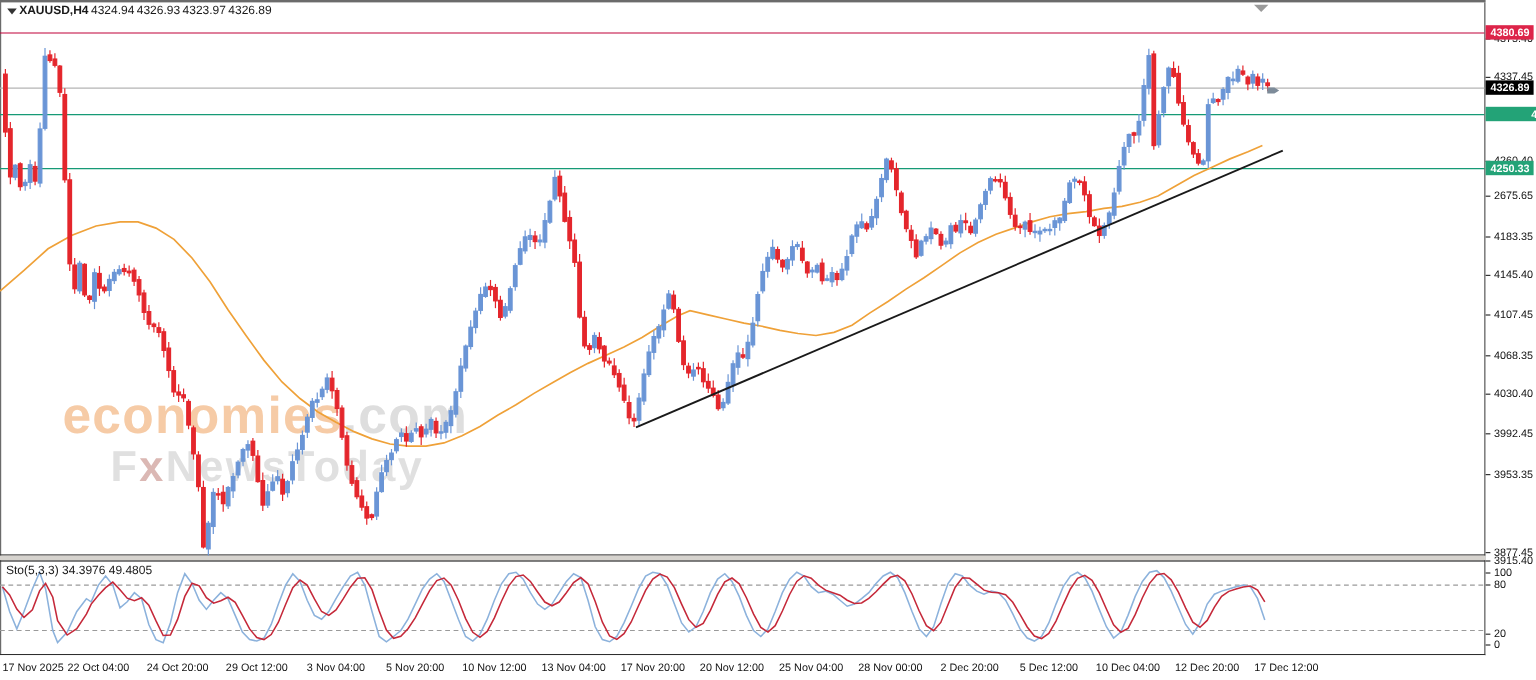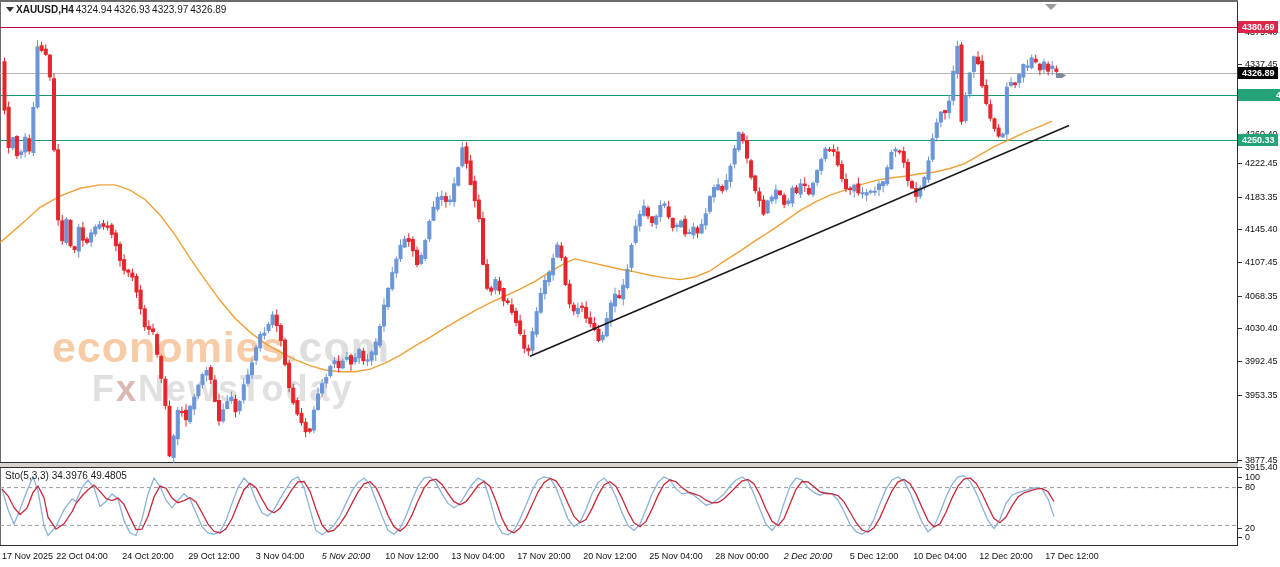--- a/index.html
+++ b/index.html
@@ -603,21 +603,21 @@
       <polyline points="2,21.9 8,28.8 14,40.5 20,47.5 27,41.2 33,25.4 38,19.1 44,30.7 48,50.2 56,62.2 64,56.9 72,44.8 76,36.4 82,29.0 88,22.7 94,18.1 100,24.4 106,31.5 112,33.6 118,31.1 124,37.4 130,50.4 136,62.6 142,62.2 148,49.2 154,30.0 160,19.1 166,21.2 172,31.1 178,35.7 184,33.6 190,30.7 196,34.9 202,45.8 208,57.1 214,64.3 220,66.0 226,61.8 232,51.5 238,36.8 244,22.7 250,16.4 256,20.6 262,32.1 268,42.6 274,45.8 280,41.2 286,32.1 292,22.3 298,14.9 304,14.5 310,24.4 316,42.2 322,58.0 328,64.9 334,63.2 340,56.9 346,47.9 352,36.4 358,25.2 364,16.8 370,14.7 376,20.6 382,33.2 388,48.5 394,59.9 400,64.1 406,59.2 412,47.9 418,33.8 424,21.2 430,13.5 436,12.2 442,17.5 448,26.3 454,34.7 460,37.8 466,34.7 472,26.9 478,18.5 484,14.3 490,19.5 496,34.3 502,51.5 508,63.0 514,65.8 520,61.1 526,51.3 532,38.0 538,25.0 544,15.6 550,11.4 556,13.9 562,22.7 568,36.4 574,49.4 580,55.7 586,52.5 592,41.6 598,28.4 604,17.9 610,14.7 616,19.5 622,31.1 628,44.8 634,55.9 640,59.7 646,54.4 652,42.2 658,28.4 664,17.5 670,12.8 676,14.9 682,20.6 688,24.8 694,26.9 700,29.0 706,33.2 712,35.9 718,35.5 724,31.7 730,26.1 736,19.8 742,14.1 748,12.4 754,17.0 760,28.0 766,42.2 772,54.4 778,58.6 784,51.7 790,37.0 796,22.3 802,14.5 808,14.9 814,19.8 820,24.8 826,26.5 832,26.9 838,28.6 844,34.9 850,45.0 856,55.5 862,63.0 868,65.1 874,60.9 880,50.6 886,36.8 892,23.8 898,14.9 904,12.4 910,16.6 916,26.9 922,40.5 928,53.6 934,59.9 940,56.7 946,45.2 952,31.1 958,19.1 964,12.0 970,10.9 976,16.2 982,26.5 988,39.5 994,51.5 1000,55.7 1006,50.0 1012,38.9 1018,30.0 1024,25.8 1030,23.8 1036,22.1 1042,21.4 1048,24.8 1054,34.5" fill="none" stroke="#c5293a" stroke-width="1.3"></polyline>
     </svg>
   <div class="sto-label">
     <span>Sto(5,3,3)</span>&nbsp;<span>34.3976</span>&nbsp;<span>49.4805</span>
   </div>
 
   <div class="price-axis" id="price-axis">
       <div class="tick" style="top: 32px;">4375.40</div>
       <div class="tick" style="top: 64px;">4337.45</div>
       <div class="tick" style="top: 122px; margin-top: 12px;">4260.40</div>
-      <div class="tick" style="top: 163px;">4222.45</div>
+      <div class="tick" style="top: 163px;">2675.65</div>
       <div class="tick" style="top: 197px;">4183.35</div>
       <div class="tick" style="top: 229px;">4145.40</div>
       <div class="tick" style="top: 262px;">4107.45</div>
       <div class="tick" style="top: 296px;">4068.35</div>
       <div class="tick" style="top: 328px;">4030.40</div>
       <div class="tick" style="top: 361px;">3992.45</div>
       <div class="tick" style="top: 395px;">3953.35</div>
       <div class="tick" style="top: 427px; margin-top: 40px;">3915.40</div>
       <div class="tick" style="top: 460px;">3877.45</div>
       <div class="tick" style="top: 477px;">100</div>
@@ -629,26 +629,26 @@
       <div class="badge" style="top: 95px; background: rgb(35, 163, 119); padding-left: 38px;">4301.03</div>
       <div class="badge" style="top: 140px; background: rgb(35, 163, 119);">4250.33</div>
     </div>
 
   <div class="time-axis" id="time-axis">
       <div class="tlabel" style="left: 2px;">17 Nov 2025</div>
       <div class="tlabel" style="left: 82px; transform: translateX(-50%);">22 Oct 04:00</div>
       <div class="tlabel" style="left: 148px; transform: translateX(-50%);">24 Oct 20:00</div>
       <div class="tlabel" style="left: 214px; transform: translateX(-50%);">29 Oct 12:00</div>
       <div class="tlabel" style="left: 280px; transform: translateX(-50%);">3 Nov 04:00</div>
-      <div class="tlabel" style="left: 346px; transform: translateX(-50%); font-style: italic;">5 Nov 20:00</div>
+      <div class="tlabel" style="left: 346px; transform: translateX(-50%);">5 Nov 20:00</div>
       <div class="tlabel" style="left: 412px; transform: translateX(-50%);">10 Nov 12:00</div>
       <div class="tlabel" style="left: 478px; transform: translateX(-50%);">13 Nov 04:00</div>
       <div class="tlabel" style="left: 544px; transform: translateX(-50%);">17 Nov 20:00</div>
       <div class="tlabel" style="left: 610px; transform: translateX(-50%);">20 Nov 12:00</div>
       <div class="tlabel" style="left: 676px; transform: translateX(-50%);">25 Nov 04:00</div>
       <div class="tlabel" style="left: 742px; transform: translateX(-50%);">28 Nov 00:00</div>
-      <div class="tlabel" style="left: 808px; transform: translateX(-50%); font-style: italic;">2 Dec 20:00</div>
+      <div class="tlabel" style="left: 808px; transform: translateX(-50%);">2 Dec 20:00</div>
       <div class="tlabel" style="left: 874px; transform: translateX(-50%);">5 Dec 12:00</div>
       <div class="tlabel" style="left: 940px; transform: translateX(-50%);">10 Dec 04:00</div>
       <div class="tlabel" style="left: 1006px; transform: translateX(-50%);">12 Dec 20:00</div>
       <div class="tlabel" style="left: 1072px; transform: translateX(-50%);">17 Dec 12:00</div>
     </div>
 </div>
 
 </body></html>

